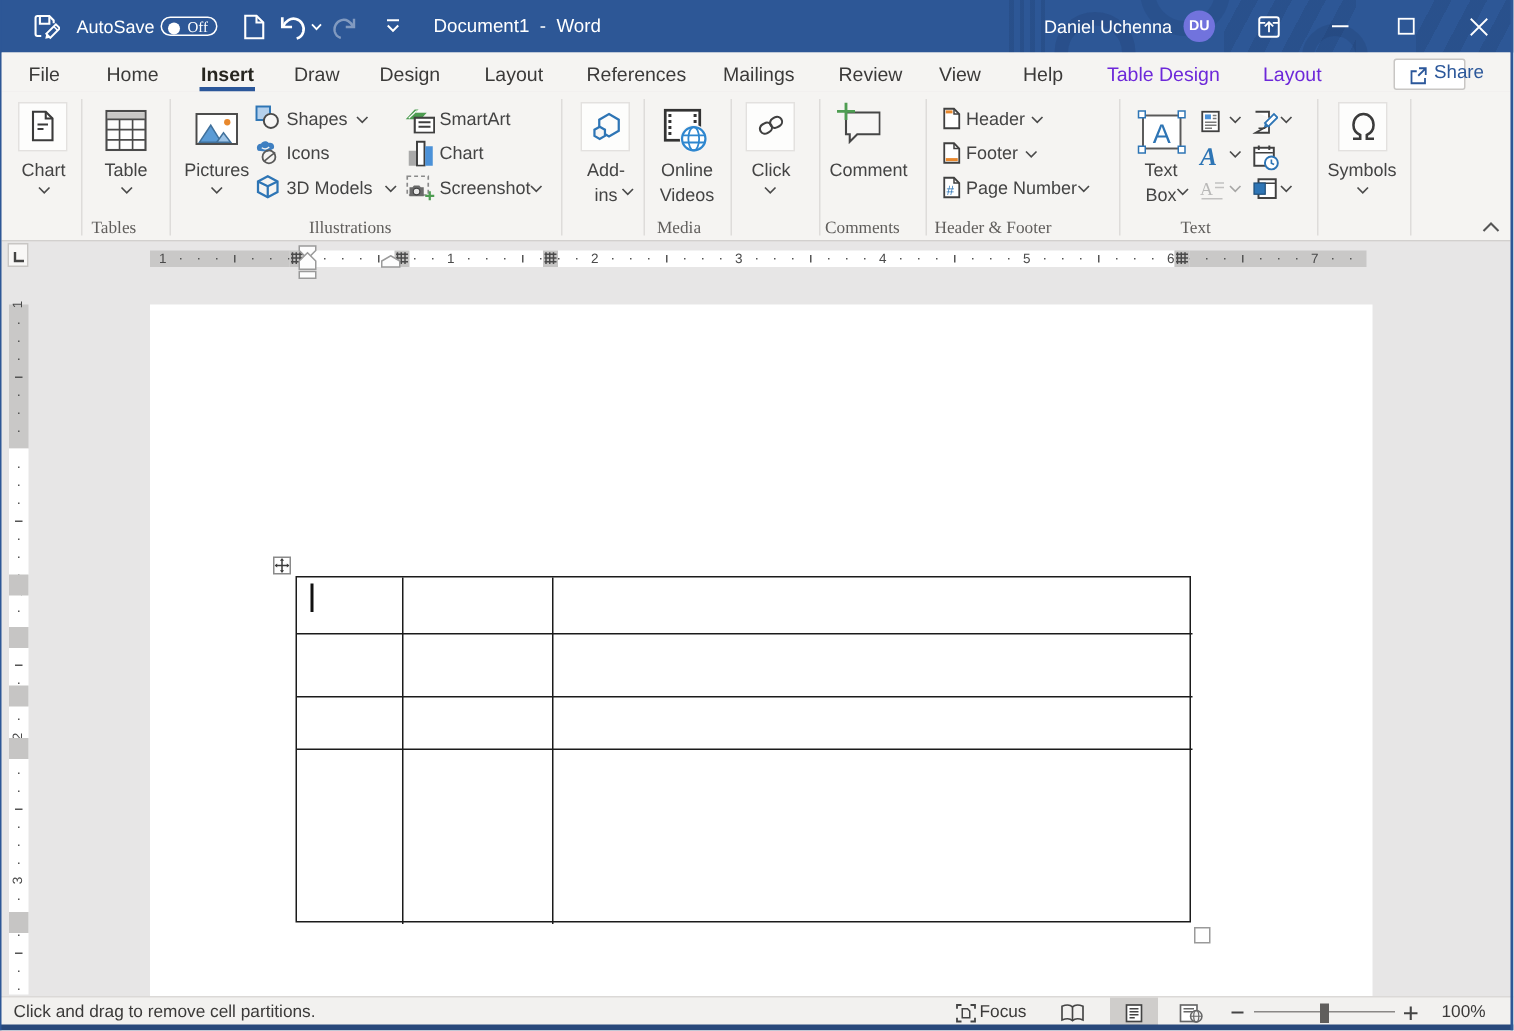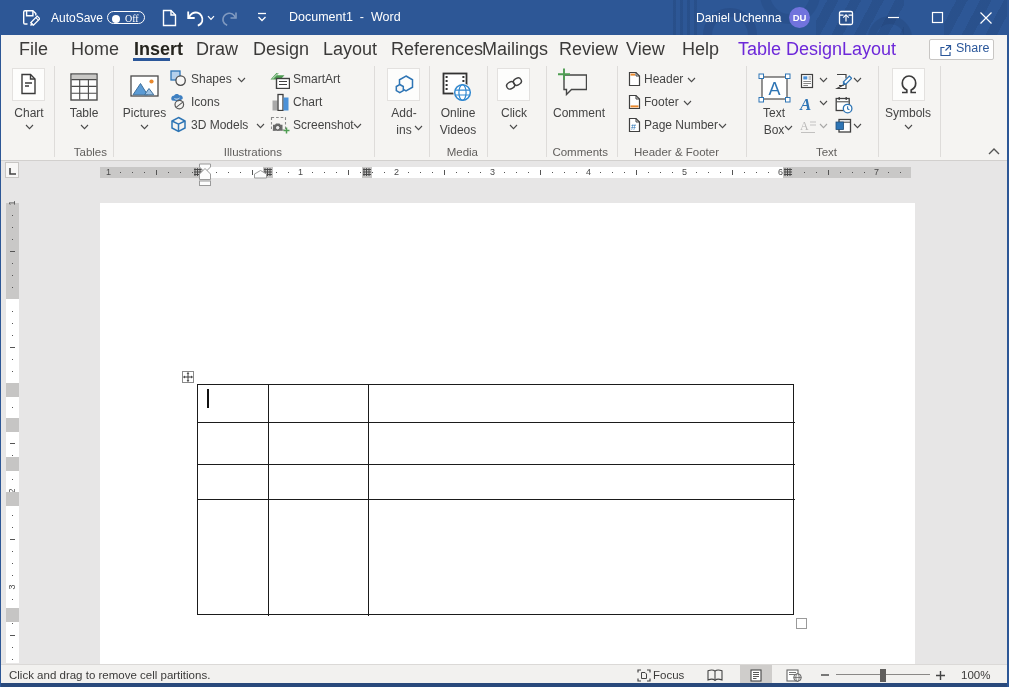--- a/index.html
+++ b/index.html
@@ -10,30 +10,30 @@
   
   #titlebar { position:absolute; left:0; top:0; width:1009px; height:35px; background:#2d5796; overflow:hidden; }
   #titlebar .txt { color:#ffffff; font-size:13px; }
   #searchbox { position:absolute; left:409px; top:5px; width:262px; height:25px; background:#a6b9d4; border-radius:2px; }
   #searchbox span { position:absolute; left:50px; top:5px; font-size:13px; color:#14253f; }
   #avatar { position:absolute; left:789px; top:7px; width:21px; height:21px; border-radius:50%; background:#7173dd; color:#fff; font-size:9.5px; font-weight:bold; text-align:center; line-height:21px; }
   .decor { position:absolute; opacity:0.55; }
 
   
   #tabrow { position:absolute; left:1px; top:35px; width:1006px; height:26px; background:#f5f4f2; }
-  .tab { position:absolute; top:0; height:26px; font-size:18px; color:#3b3a39; line-height:29px; }
+  .tab { position:absolute; top:0; height:26px; font-size:13px; color:#3b3a39; line-height:29px; }
   .tab.blue { color:#6d28d9; }
   #ins-underline { position:absolute; left:132px; top:23px; width:37px; height:3px; background:#2b579a; }
-  #sharebtn { position:absolute; left:928px; top:4px; width:65px; height:21px; background:#fff; border:1px solid #c8c6c4; border-radius:2px; color:#2b579a; font-size:12.5px; }
+  #sharebtn { position:absolute; left:928px; top:4px; width:48px; height:21px; background:#fff; border:1px solid #c8c6c4; border-radius:2px; color:#2b579a; font-size:12.5px; }
 
   
   #ribbon { position:absolute; left:1px; top:61px; width:1006px; height:100px; background:#f5f4f2; border-bottom:1px solid #d2d0ce; }
   .sep { position:absolute; top:5px; width:1px; height:91px; background:#dedcda; }
   .biglab { position:absolute; font-size:12px; color:#444; text-align:center; line-height:16.5px; }
-  .grplab { position:absolute; top:85px; font-size:11.5px; color:#605e5c; text-align:right; }
+  .grplab { position:absolute; top:85px; font-size:11.5px; color:#605e5c; text-align:left;font-family:Liberation Serif, serif; }
   .chev { position:absolute; width:9px; height:6px; } .chev svg, .gridmark svg { display:block; }
   .boxbtn { position:absolute; top:7px; width:33px; height:33px; background:#fdfdfc; border:1px solid #e3e1df; }
   .slab { position:absolute; font-size:12px; color:#444; white-space:nowrap; }
 
   
   #docarea { position:absolute; left:1px; top:162px; width:1006px; height:502px; background:#e7e6e6; overflow:hidden; }
   #page { position:absolute; left:99px; top:41px; width:815px; height:461px; background:#fff; }
   #doctext { position:absolute; left:195px; top:136px; width:660px; font-family:"Liberation Serif", serif; font-size:20.8px; line-height:25px; color:#1c1c1c; -webkit-text-stroke:0.3px #1c1c1c; }
   #dtable { left:196px; top:222px; width:597px; height:231px; border:1.2px solid #1b1b1b; }
   .tline { position:absolute; background:#1b1b1b; }

